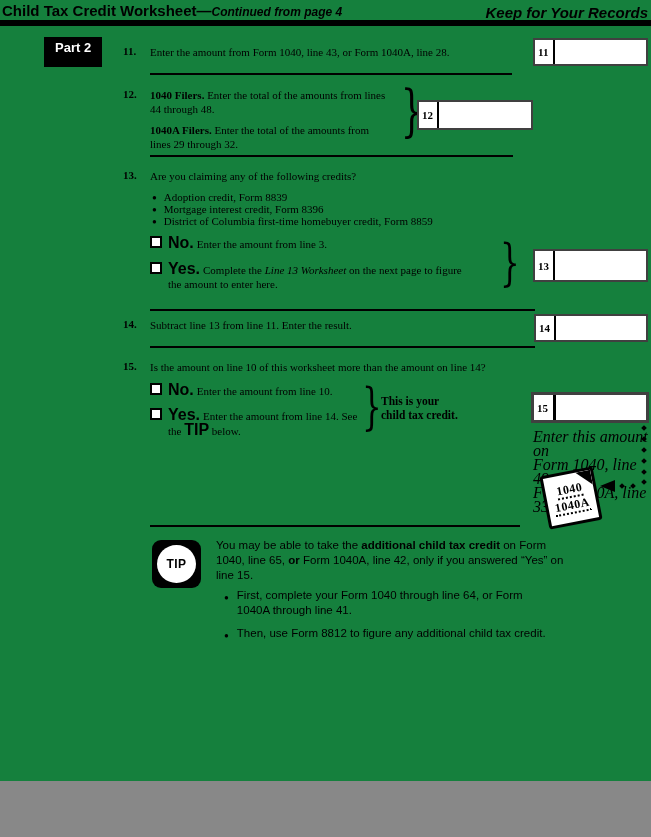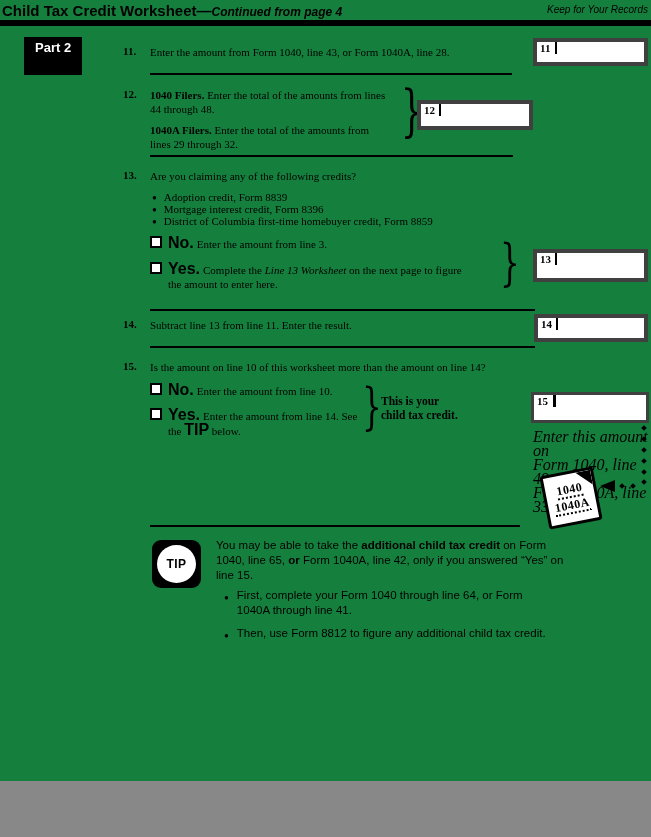--- a/index.html
+++ b/index.html
@@ -5,38 +5,38 @@
   html,body{margin:0;padding:0;background:#888;}
   .page{
     position:relative;width:651px;height:781px;background:#15803d;color:#000;
     font-family:"Liberation Serif",serif;margin:0 auto;overflow:hidden;
   }
   .hline{position:absolute;height:2px;background:#000;}
   .nowrap{white-space:nowrap;}
   
   .hdr-title{position:absolute;left:2px;top:2px;font-family:"Liberation Sans",sans-serif;font-weight:bold;font-size:15px;white-space:nowrap;}
   .hdr-cont{font-size:12px;font-style:italic;}
-  .hdr-keep{position:absolute;right:3px;top:4px;font-family:"Liberation Sans",sans-serif;font-weight:normal;font-style:italic;font-size:10px;white-space:nowrap;}
+  .hdr-keep{position:absolute;right:3px;top:4px;font-family:"Liberation Sans",sans-serif;font-weight:bold;font-style:italic;font-size:15px;white-space:nowrap;}
   .hdr-bar{position:absolute;left:0;top:20px;width:651px;height:6px;background:#000;}
   .bottom-bar{position:absolute;left:0;top:828px;width:651px;height:5px;background:#000;}
   
-  .part-box{position:absolute;left:24px;top:37px;background:#000;color:#fff;
+  .part-box{position:absolute;left:44px;top:37px;background:#000;color:#fff;
     font-family:"Liberation Sans",sans-serif;font-weight:bold;font-size:13px;
-    padding:3px 11px 20px 11px;}
+    padding:3px 11px 12px 11px;}
   
   .num{position:absolute;font-weight:bold;font-size:11px;}
   .btxt{position:absolute;font-size:11px;line-height:14px;}
   .bullet-row{display:flex;gap:7px;align-items:baseline;}
   .bullet-dot{font-size:8px;position:relative;top:-1px;}
   
   .cb-row{position:absolute;display:flex;gap:6px;font-size:11px;line-height:14px;}
   .checkbox{flex:0 0 auto;width:12px;height:12px;border:2px solid #000;box-sizing:border-box;background:#fff;margin-top:0px;}
   .cb-label{font-family:"Liberation Sans",sans-serif;font-weight:bold;font-size:16px;margin-right:3px;}
   
-  .amt-box{position:absolute;border:4px solid #404040;display:flex;background:#fff;box-sizing:border-box;flex-direction:column;}
+  .amt-box{position:absolute;border:2px solid #404040;display:flex;background:#fff;box-sizing:border-box;}
   .amt-label{border-right:2px solid #000;width:20px;box-sizing:border-box;font-weight:bold;font-size:11px;display:flex;align-items:center;padding-left:3px;flex:0 0 auto;}
   .amt-entry{flex:1 1 auto;background:#fff;}
   .thick{border-width:3px;}
   .thick .amt-label{border-right-width:3px;width:22px;}
   
   .brace{position:absolute;font-family:"DejaVu Serif",serif;font-weight:normal;transform:scaleX(0.62);transform-origin:center;line-height:1;}
   
   .result-lbl{position:absolute;font-weight:bold;font-size:11.5px;line-height:14px;}
   
   .note{position:absolute;font-style:italic;font-size:16px;line-height:14px;}

